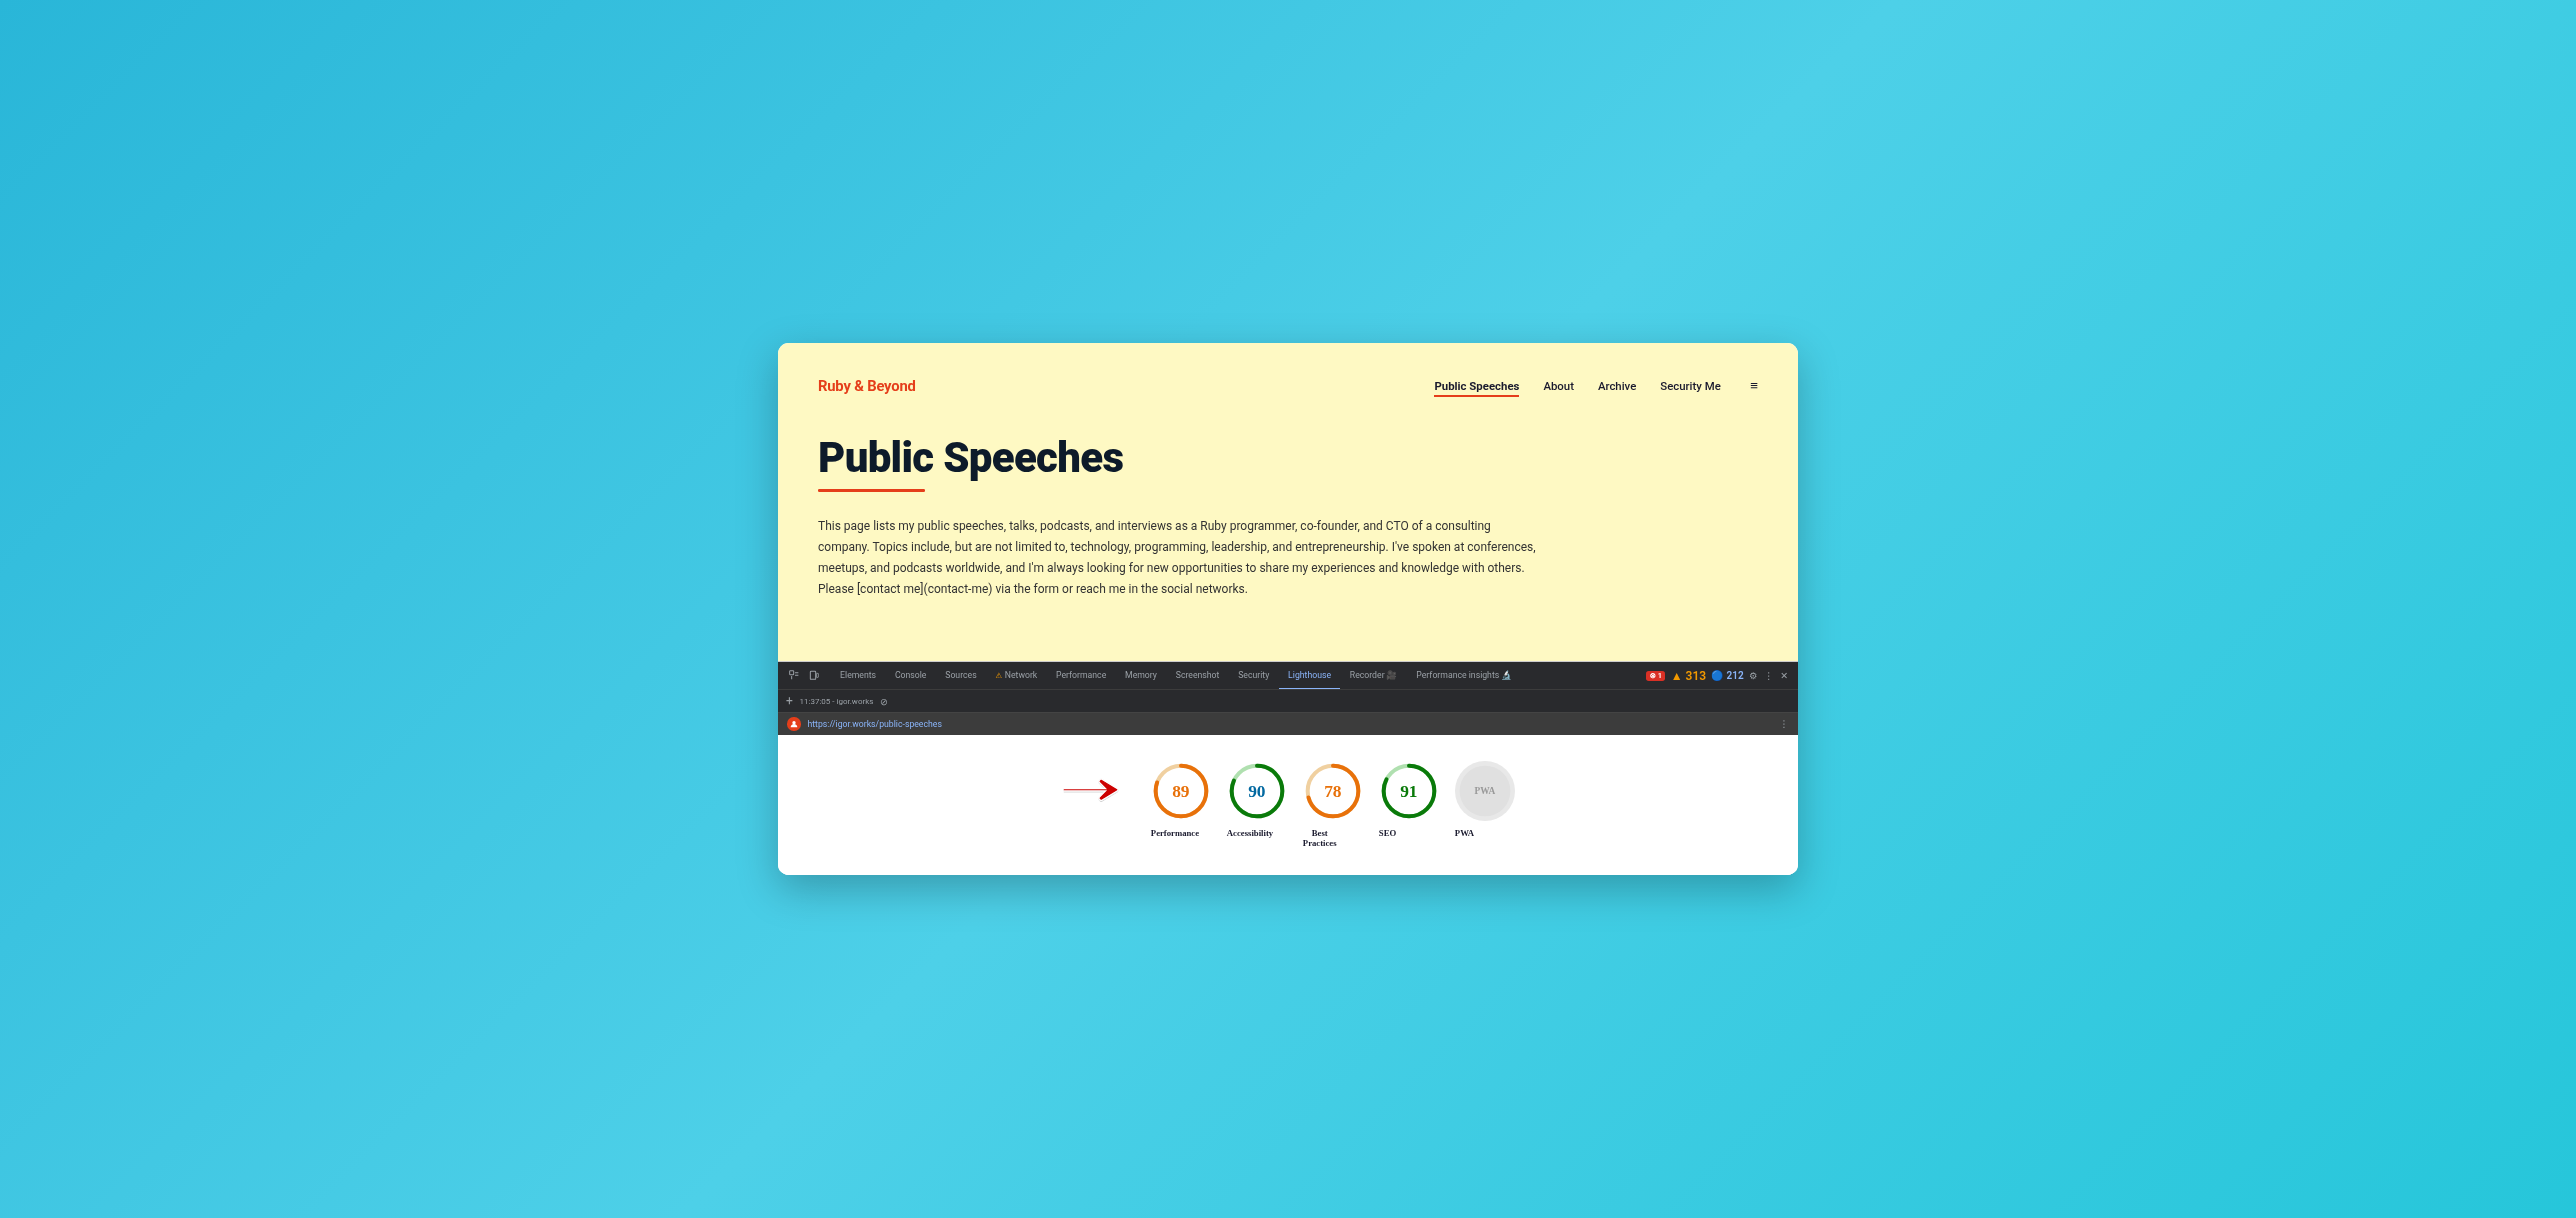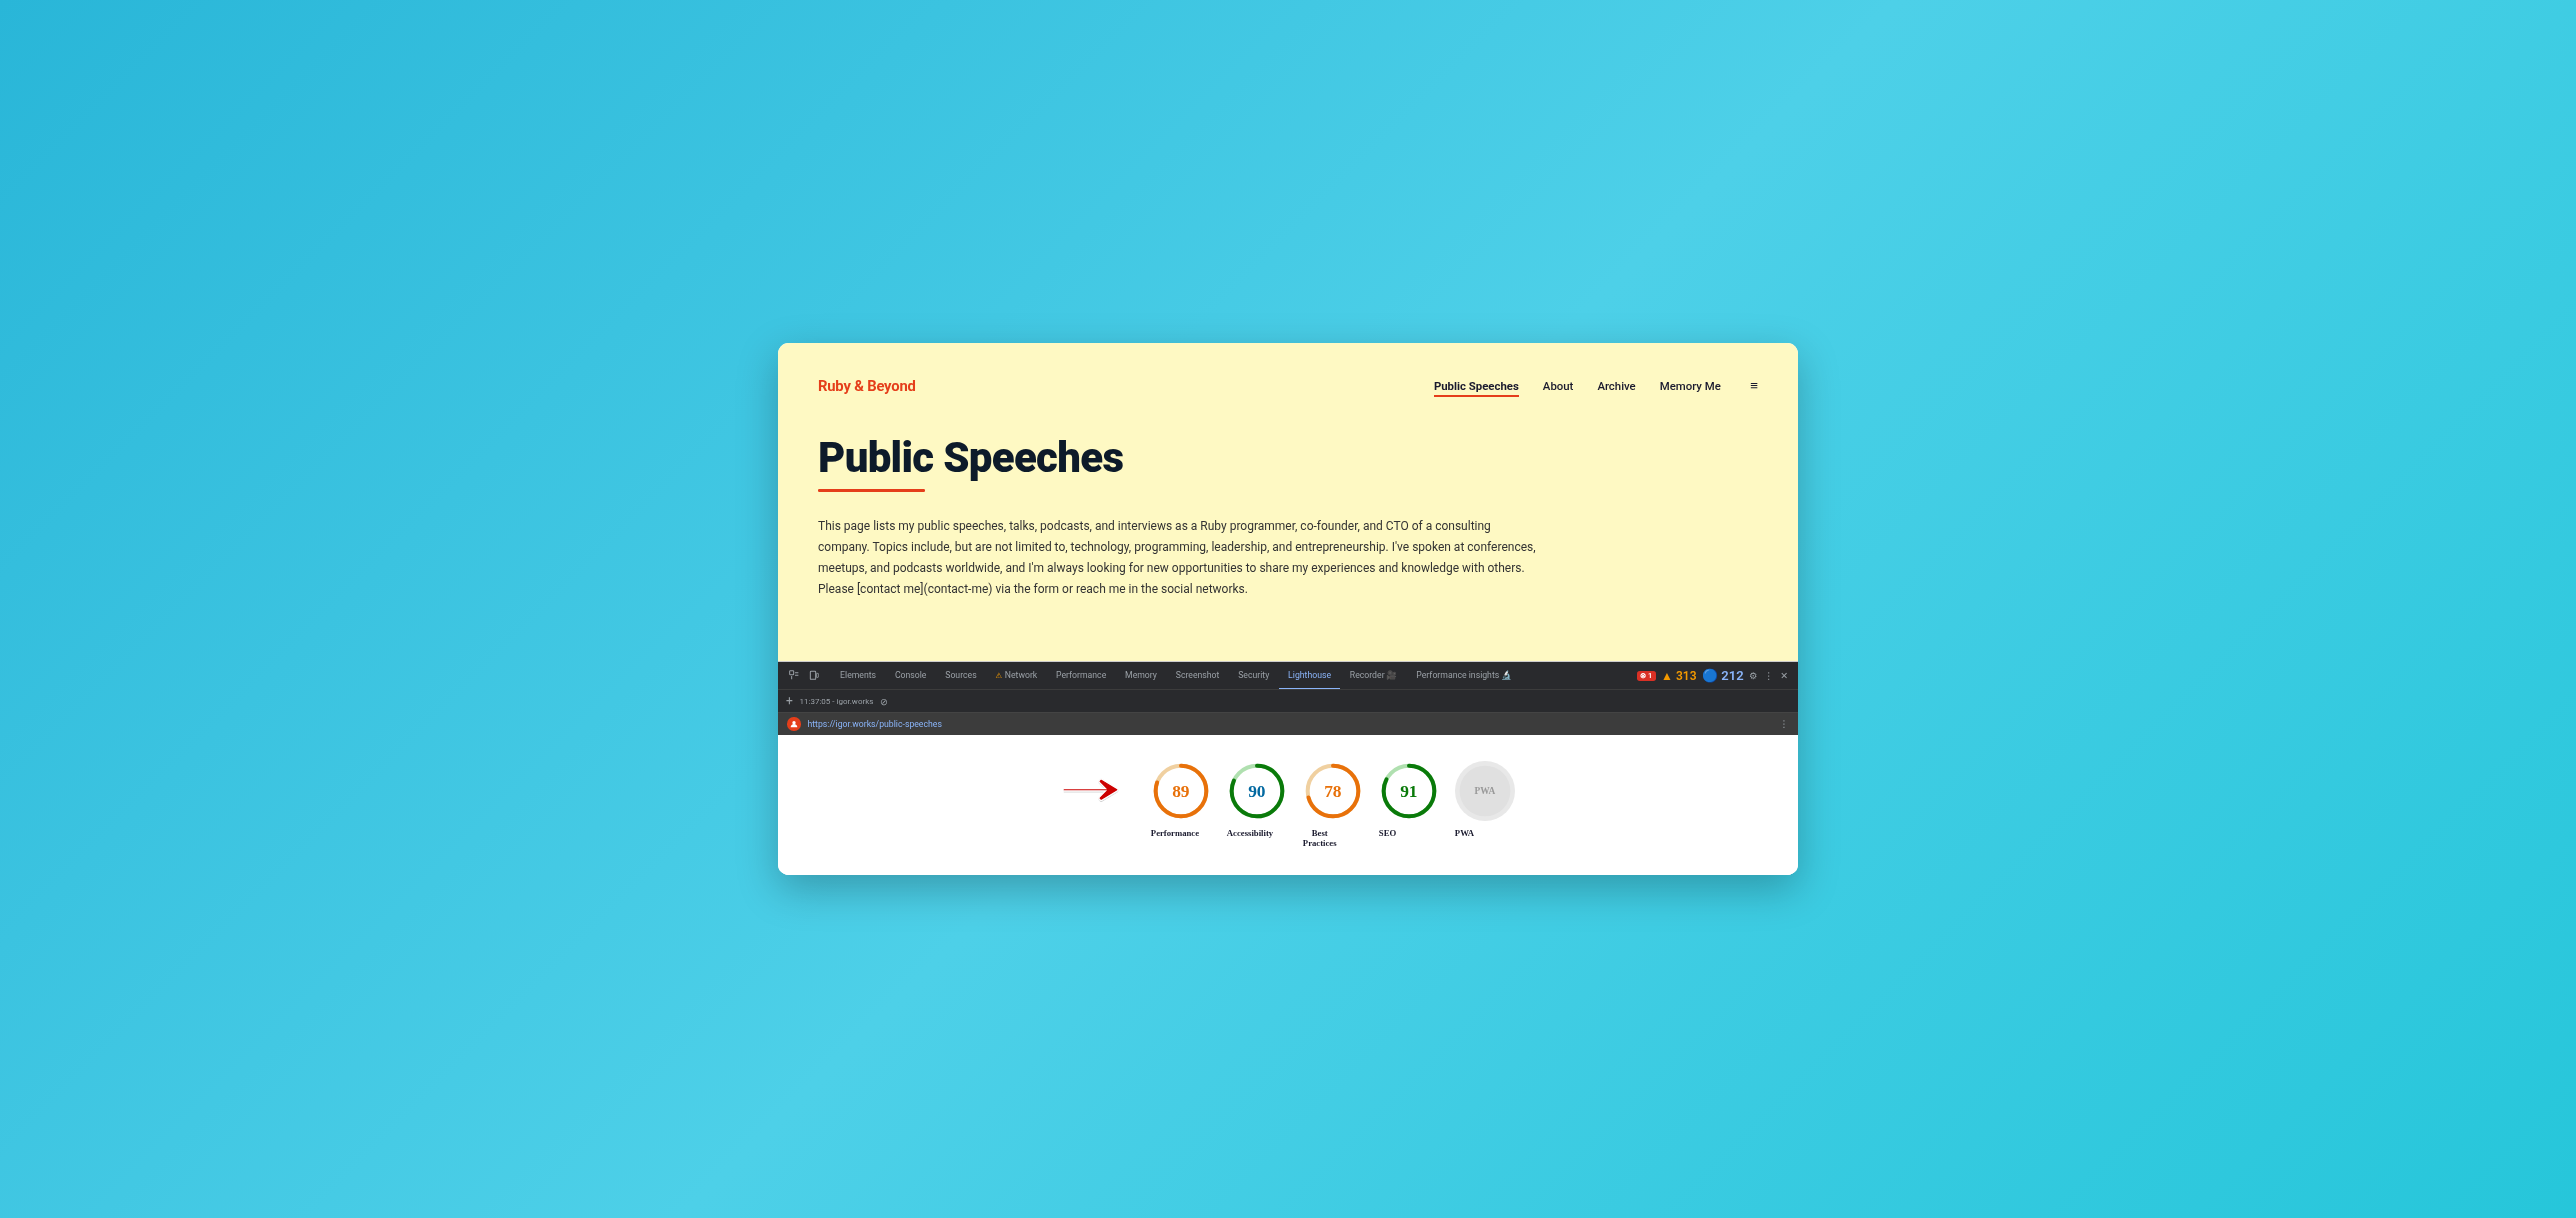--- a/index.html
+++ b/index.html
@@ -183,21 +183,21 @@
     }
 
     .badge-yellow {
       color: #f29900;
       font-size: 12px;
       font-weight: 600;
     }
 
     .badge-blue {
       color: #8ab4f8;
-      font-size: 13px;
+      font-size: 10px;
       font-weight: 600;
     }
 
     .devtools-controls {
       display: flex;
       align-items: center;
       gap: 6.7px;
       color: #9aa0a6;
       font-size: 9.4px;
     }
@@ -360,21 +360,21 @@
             <li class="active">
               <a href="#">Public Speeches</a>
             </li>
             <li>
               <a href="#">About</a>
             </li>
             <li>
               <a href="#">Archive</a>
             </li>
             <li>
-              <a href="#">Memory Me</a>
+              <a href="#">Security Me</a>
             </li>
           </ul>
           <span class="nav-hamburger">≡</span>
         </div>
       </nav>
 
       <div class="page-heading-section">
         <h1 class="page-title">Public Speeches</h1>
         <div class="page-title-underline"></div>
         <p class="page-description">This page lists my public speeches, talks, podcasts, and interviews as a Ruby programmer, co-founder, and CTO of a consulting company. Topics include, but are not limited to, technology, programming, leadership, and entrepreneurship. I've spoken at conferences, meetups, and podcasts worldwide, and I'm always looking for new opportunities to share my experiences and knowledge with others. Please [contact me](contact-me) via the form or reach me in the social networks.</p>

